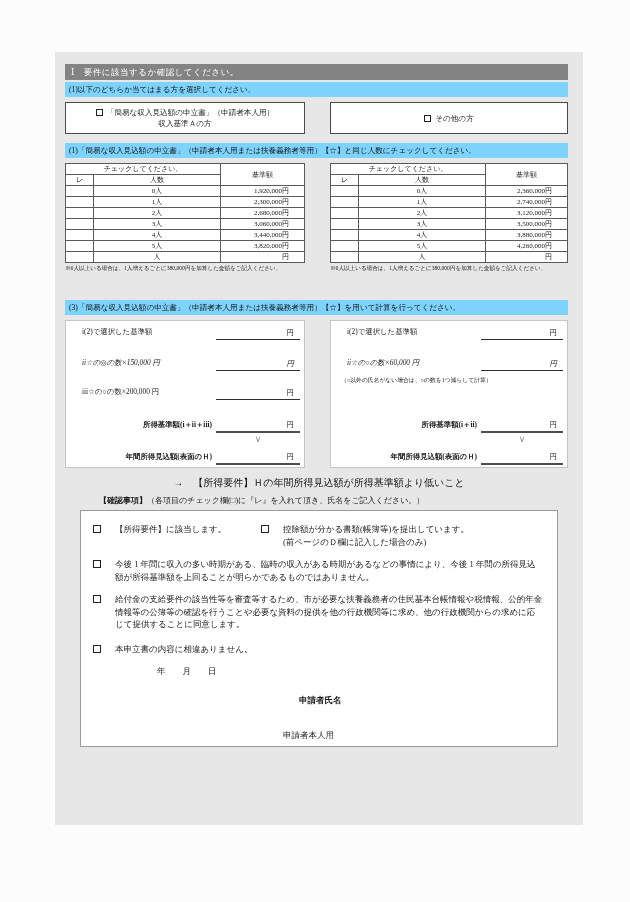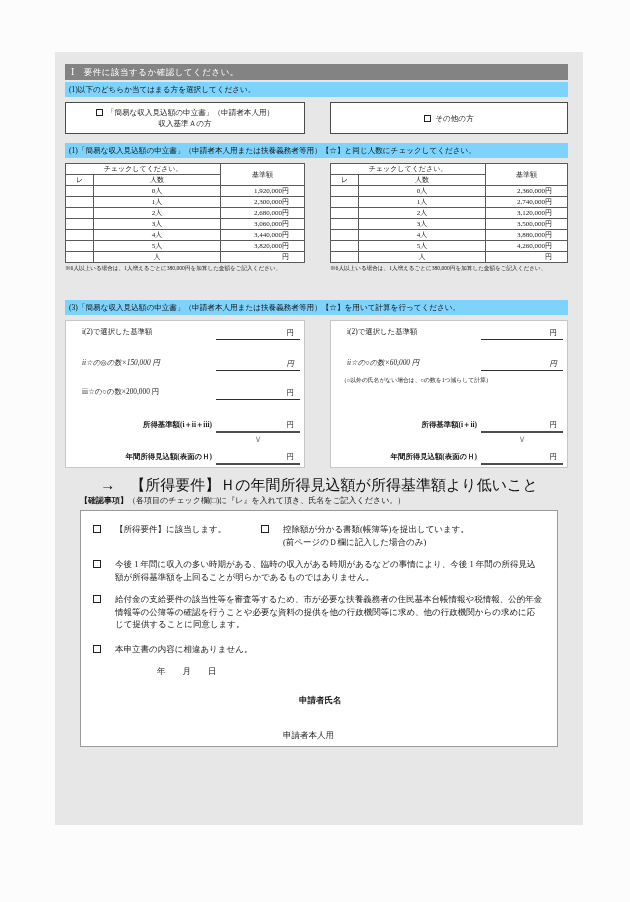--- a/index.html
+++ b/index.html
@@ -35,24 +35,24 @@
   .crow { position:absolute; left:0; right:0; height:14px; }
   .crow .lbl { position:absolute; left:16px; bottom:3px; font-size:7.4px; white-space:nowrap; }
   .crow.total .lbl { left:0; width:146px; text-align:right; font-weight:bold; }
   .fline { position:absolute; left:150px; right:4px; bottom:0; height:13px; border-bottom:1px solid #2e2e2e; }
   .crow.total .fline { border-bottom:2.5px solid #4c4c4c; }
   .fline .unit { position:absolute; right:6px; bottom:1px; font-size:7.4px; }
   .vrow { position:absolute; left:150px; right:4px; text-align:center; font-size:9px; color:#868686; height:13px; line-height:13px; }
   .calc-note { position:absolute; left:10px; top:55px; font-size:5.8px; color:#222; white-space:nowrap; }
   .r1 { top:5px; } .r2 { top:36px;font-style:italic; } .r3 { top:65px; } .rt { top:98px; } .rv { top:112px; } .re { top:130px; }
 
-  .arrow-line { position:absolute; top:424px; left:0; width:100%; text-align:center; font-size:15px; color:#111; }
+  .arrow-line { position:absolute; top:424px; left:0; width:100%; text-align:center; font-size:10px; color:#111; }
 
   .kaku-label { position:absolute; top:443px; left:25px; font-size:8px; white-space:nowrap; }
-  .kaku-label .b { font-weight:bold; }
+  .kaku-label .b { font-weight:bold;margin-left:19px; }
 
   .kaku-box { position:absolute; top:458px; left:25px; width:478px; height:237px; background:#fff;
               border:1px solid #9a9a9a; padding:12px 14px 0 12px; font-size:8.5px; line-height:12.5px; }
   .k-item { display:flex; gap:14px; }
   .k-item .cb { width:8px; height:8px; margin-top:2px; }
   .k-row1 { display:flex; margin-bottom:10px; }
   .k-col-a { width:168px; }
   .k-mb10 { margin-bottom:10px; } .k-mb12 { margin-bottom:12px; }
   .k-date { margin-top:10px; margin-left:64px; }
   .k-applicant { margin-top:16px; margin-left:206px;font-weight:bold; }

